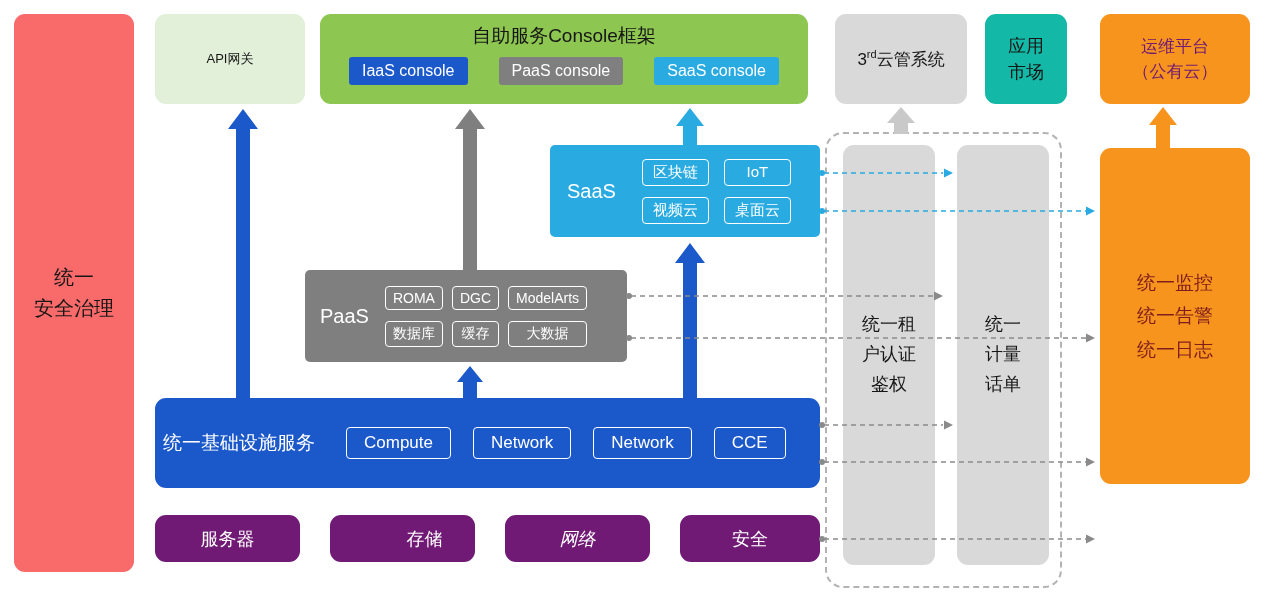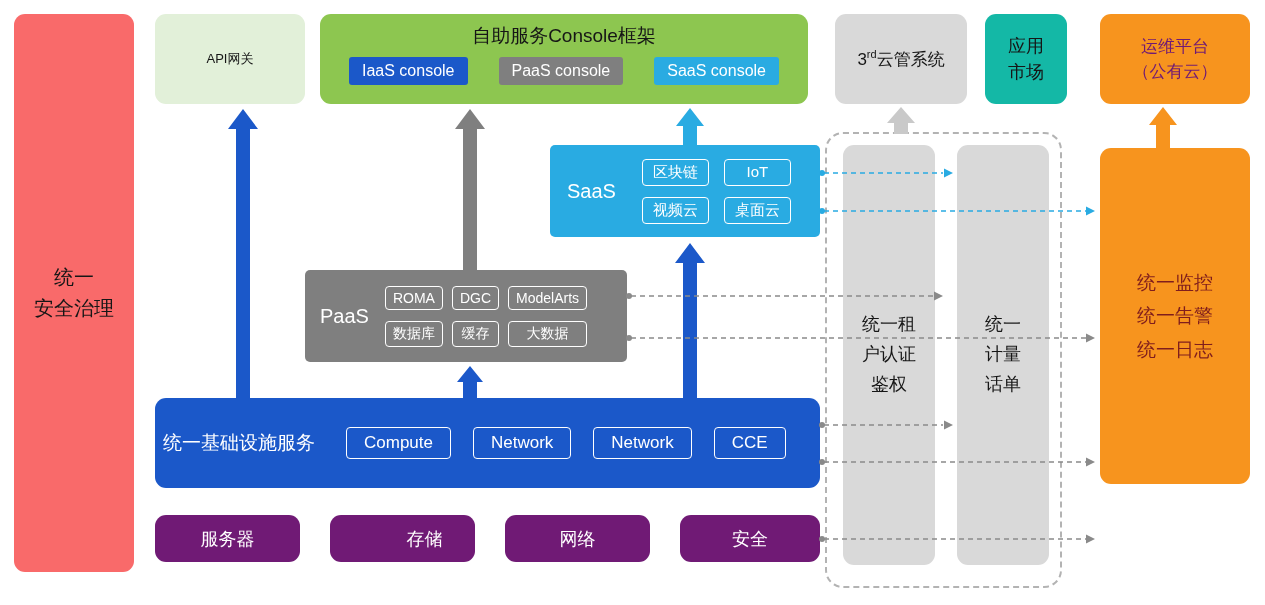--- a/index.html
+++ b/index.html
@@ -34,21 +34,21 @@
   #paas-box .chip { font-size:14px; padding:3px 7px; }
 
   #infra-box { left:155px; top:398px; width:665px; height:90px; background:#1B58C9; justify-content:flex-start; padding-left:8px; gap:31px; }
   #infra-box .box-label { font-size:19px; }
   .infra-chips { display:flex; gap:22px; }
   .infra-chips .chip { font-size:17px; padding:5px 17px; border-radius:4px; }
 
   .bottom-box { top:515px; height:47px; background:#701a75; color:#fff; font-size:18px; }
   #bb-server { left:155px; width:145px; }
   #bb-storage { left:330px; width:145px;padding-left:44px; }
-  #bb-network { left:505px; width:145px; }
+  #bb-network { left:505px; width:145px;font-style:italic; }
   #bb-security { left:680px; width:140px; }
 
   #dashed-group { left:825px; top:132px; width:237px; height:456px; border:2px dashed #b3b3b3; border-radius:18px; }
   #auth-bar { left:843px; top:145px; width:92px; height:420px; background:#D9D9D9; font-size:18px; color:#161616; line-height:1.65; }
   #metering-bar { left:957px; top:145px; width:92px; height:420px; background:#D9D9D9; font-size:18px; color:#161616; line-height:1.65; }
   #auth-bar .pre, #metering-bar .pre { text-align:center; }
   #monitor-bar { left:1100px; top:148px; width:150px; height:336px; background:#F7941E; font-size:19px; color:#7f1d1d; line-height:1.75; }
 
   #arrows { position:absolute; left:0; top:0; z-index:6; pointer-events:none; }
 </style>

